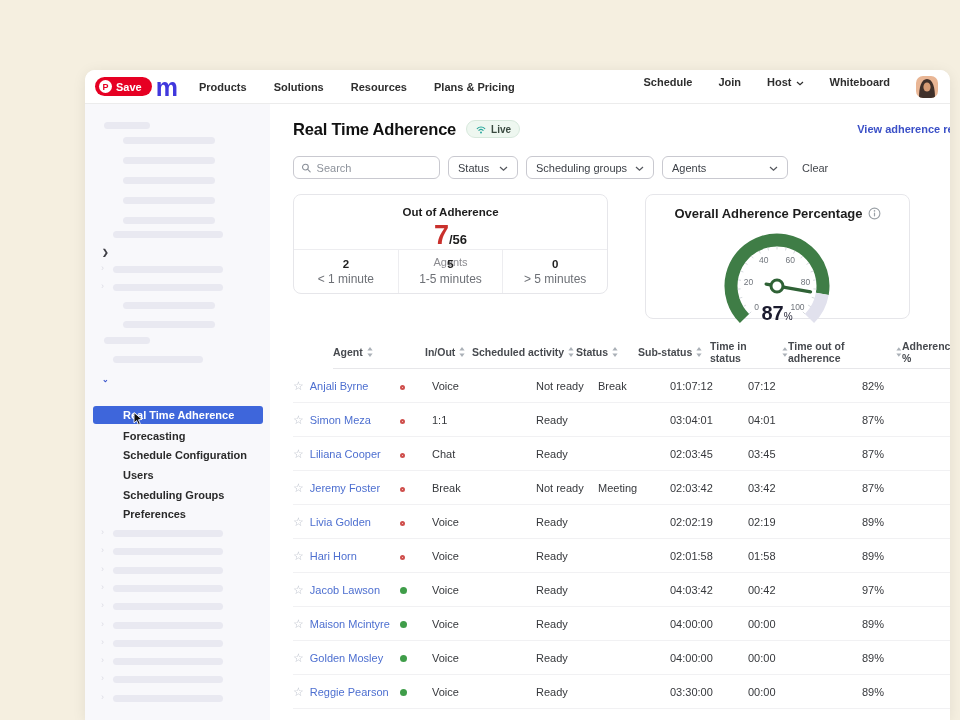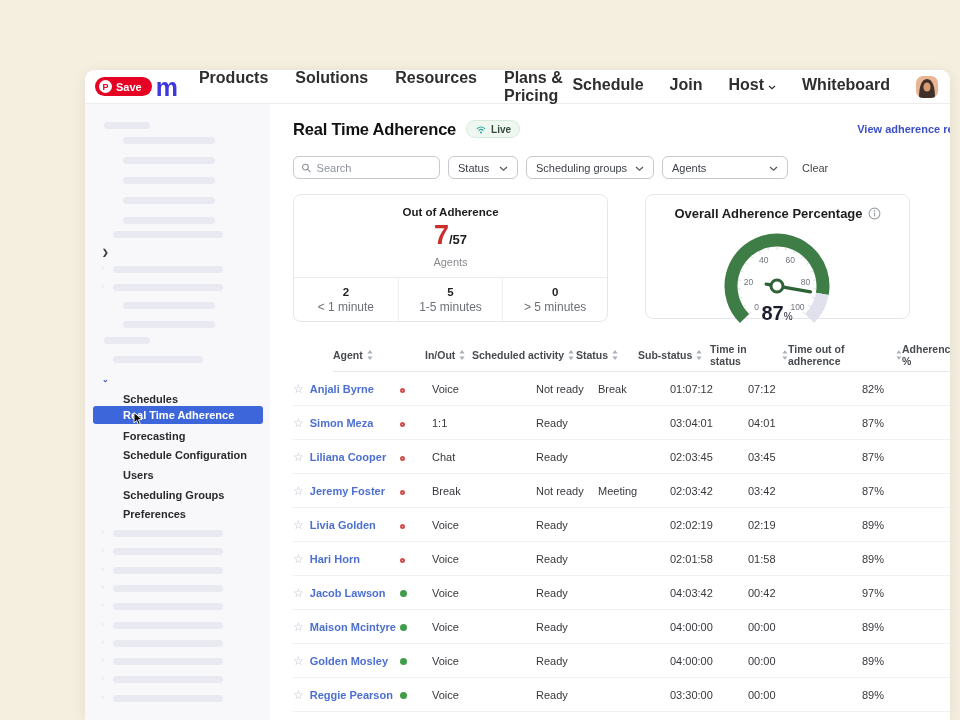--- a/index.html
+++ b/index.html
@@ -11,21 +11,21 @@
 
   
   .navbar { height:34px; display:flex; align-items:center; padding:0 12px 0 10px;
     border-bottom:1px solid #ececec; background:#fff; }
   .save-btn { display:flex; align-items:center; gap:4px; background:#e60023; color:#fff;
     border-radius:11px; height:19px; padding:0 10px 0 4px; font-size:11px; font-weight:700; cursor:pointer; }
   .pin-circle { width:13px; height:13px; border-radius:50%; background:#fff; color:#e60023;
     font-size:9px; font-weight:700; display:flex; align-items:center; justify-content:center; }
   .logo { color:#4038dd; font-size:25px; font-weight:700; line-height:20px; margin-left:4px; letter-spacing:-1px; }
   nav.main-nav { display:flex; gap:27px; margin-left:22px; }
-  .nav-item { font-size:16px; font-weight:700; color:#2e2e2e; cursor:pointer; }
+  .nav-item { font-size:11px; font-weight:700; color:#2e2e2e; cursor:pointer; }
   .nav-right { margin-left:auto; display:flex; align-items:flex-start; gap:26px; }
   .nav-right .nav-item { display:flex; align-items:center; gap:4px; }
   .avatar { width:22px; height:22px; border-radius:7px; overflow:hidden; cursor:pointer; }
 
   
   .app-body { display:flex; height:616px; }
   .sidebar { width:185px; min-width:185px; background:#f8f8fb; position:relative; }
   .main { flex:1; background:#fff; padding:0 15px 0 23px; position:relative; }
 
   
@@ -60,21 +60,21 @@
   .clear-link { margin-left:14px; font-size:11px; color:#44474d; cursor:pointer; }
 
   .toggle-row { margin-top:6px; display:flex; align-items:center; gap:8px; height:18px; }
   .toggle { width:30px; height:16px; border-radius:8px; background:#a9aeb7; position:relative; cursor:pointer; }
   .toggle .knob { position:absolute; left:2px; top:2px; width:12px; height:12px; border-radius:50%; background:#fff; }
   .toggle-label { font-size:11px; color:#26282c; font-weight:600; }
 
   
   .cards-row { margin-top:15px; display:flex; }
   .card { border:1px solid #e6e6ea; border-radius:8px; background:#fff; position:relative; }
-  .ooa-card { width:315px; height:128px; text-align:center; }
+  .ooa-card { width:315px; height:100px; text-align:center; }
   .ooa-title { margin-top:11px; font-size:11.5px; font-weight:700; color:#1d1d1d; }
   .ooa-num { margin-top:2px; line-height:30px; }
   .ooa-num .big-red { font-size:27px; font-weight:700; color:#c9302c; }
   .ooa-num .total { font-size:13px; font-weight:700; color:#1d1d1d; }
   .ooa-unit { font-size:11px; color:#8b8b90; margin-top:1px; }
   .ooa-breakdown { position:absolute; left:0; right:0; bottom:0; height:44px;
     border-top:1px solid #ededf0; display:flex; }
   .bd-col { flex:1; display:flex; flex-direction:column; justify-content:center; gap:2px; }
   .bd-col + .bd-col { border-left:1px solid #ededf0; }
   .bd-val { font-size:11.5px; font-weight:700; color:#222; }
@@ -86,21 +86,21 @@
 
   
   .rt-table { margin-top:16px; }
   .t-header { display:flex; align-items:center; height:34px; border-bottom:1px solid #e7e7ea;margin-left:40px; }
   .t-header .hcell { display:flex; align-items:center; gap:4px; font-size:10.5px; font-weight:700; color:#474a4f; }
   .t-row { display:flex; align-items:center; height:34px; border-bottom:1px solid #f1f1f3; font-size:11px; color:#36383c; }
   .c-agent{width:92px;} .c-inout{width:47px;} .c-activity{width:104px;} .c-status{width:62px;}
   .c-substatus{width:72px;} .c-timein{width:78px;} .c-timeout{width:114px;} .c-adh{width:73px;}
   .agent-cell { display:flex; align-items:center; gap:6px; }
   .star { color:#bcc1cc; font-size:12px; line-height:12px; cursor:pointer; }
-  .agent-link { color:#4d6fd0; font-weight:700; cursor:pointer; white-space:nowrap; }
+  .agent-link { color:#4d6fd0; font-weight:400; cursor:pointer; white-space:nowrap; }
   .dot { border-radius:50%; display:inline-block; margin-left:15px; }
   .dot.out { width:5px; height:5px; border:2px solid #cf4f4c; background:#f8dedd; }
   .dot.in { width:7px; height:7px; background:#3f9d49; }
 </style>
 </head>
 <body>
 
 <div class="window">
 
   <div class="navbar">
@@ -162,21 +162,20 @@
         <span class="sk-chev" style="left: 16px; top: 179px;">›</span>
         <div class="sk" style="left: 28px; top: 180px; width: 110px;"></div>
         <div class="sk" style="left: 38px; top: 198px; width: 92px;"></div>
         <div class="sk" style="left: 38px; top: 217px; width: 92px;"></div>
         <div class="sk" style="left: 19px; top: 233px; width: 46px;"></div>
         <div class="sk" style="left: 28px; top: 252px; width: 90px;"></div>
         <div class="side-row section-blue" style="top: 266px;">
           <span class="chev">⌄</span>
           <span></span>
         </div>
-        <div class="side-item" style="top: 286px;">Schedules</div>
         <div class="side-item selected" style="top: 302px;">Real Time Adherence<span class="cursor-arrow"><svg width="11" height="14" viewBox="0 0 11 14">
               <path d="M1,0.5 L1,11 L3.6,8.6 L5.4,12.6 L7.3,11.7 L5.5,7.8 L9,7.4 Z" fill="#111" stroke="#fff" stroke-width="0.9"></path>
             </svg></span></div>
         <div class="side-item" style="top: 323px;">Forecasting</div>
         <div class="side-item" style="top: 342px;">Schedule Configuration</div>
         <div class="side-item" style="top: 362px;">Users</div>
         <div class="side-item" style="top: 382px;">Scheduling Groups</div>
         <div class="side-item" style="top: 401px;">Preferences</div>
         <span class="sk-chev" style="left: 16px; top: 425px;">›</span>
         <div class="sk" style="left: 28px; top: 426px; width: 110px;"></div>
@@ -244,21 +243,21 @@
             </div>
           </span>
         <span class="clear-link">Clear</span>
       </div>
 
 
       <div class="cards-row">
         <div class="card ooa-card">
           <div class="ooa-title">Out of Adherence</div>
           <div class="ooa-num">
-            <span class="big-red">7</span><span class="total">/57</span>
+            <span class="big-red">7</span><span class="total">/56</span>
           </div>
           <div class="ooa-unit">Agents</div>
           <div class="ooa-breakdown" id="ooa-breakdown">
               <div class="bd-col">
                 <span class="bd-val">2</span>
                 <span class="bd-label">&lt; 1 minute</span>
               </div>
               <div class="bd-col">
                 <span class="bd-val">5</span>
                 <span class="bd-label">1-5 minutes</span>

